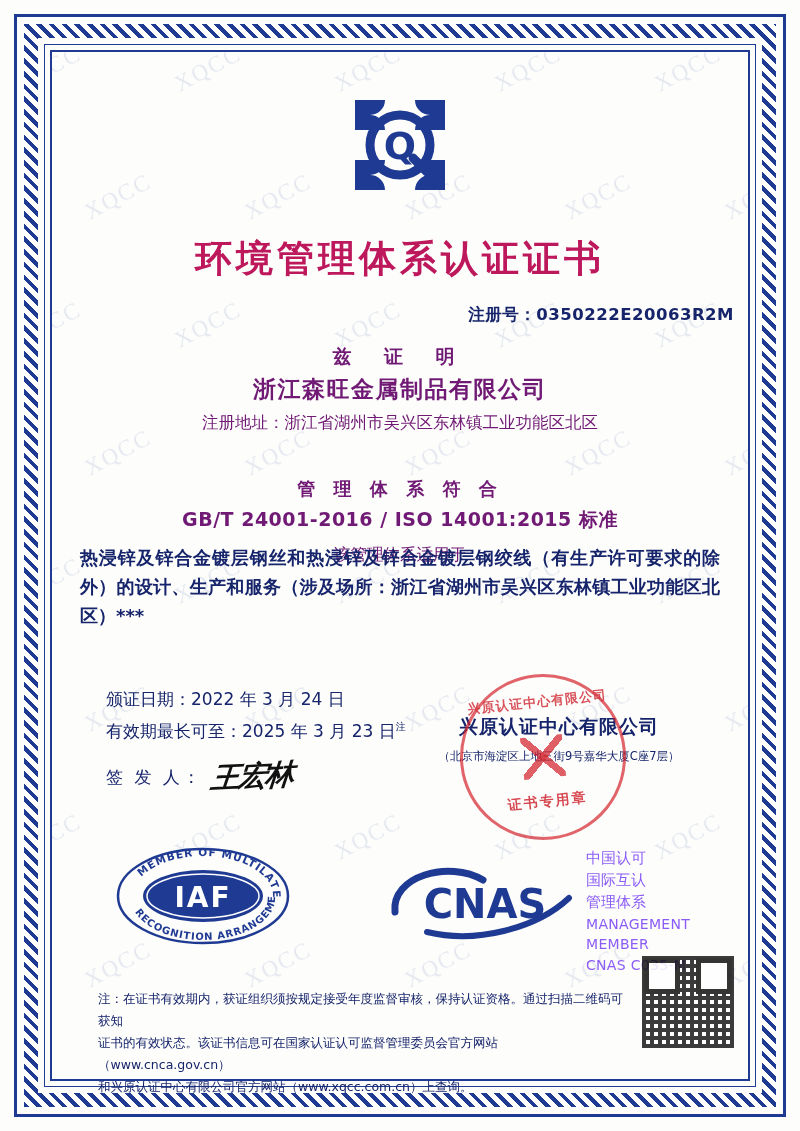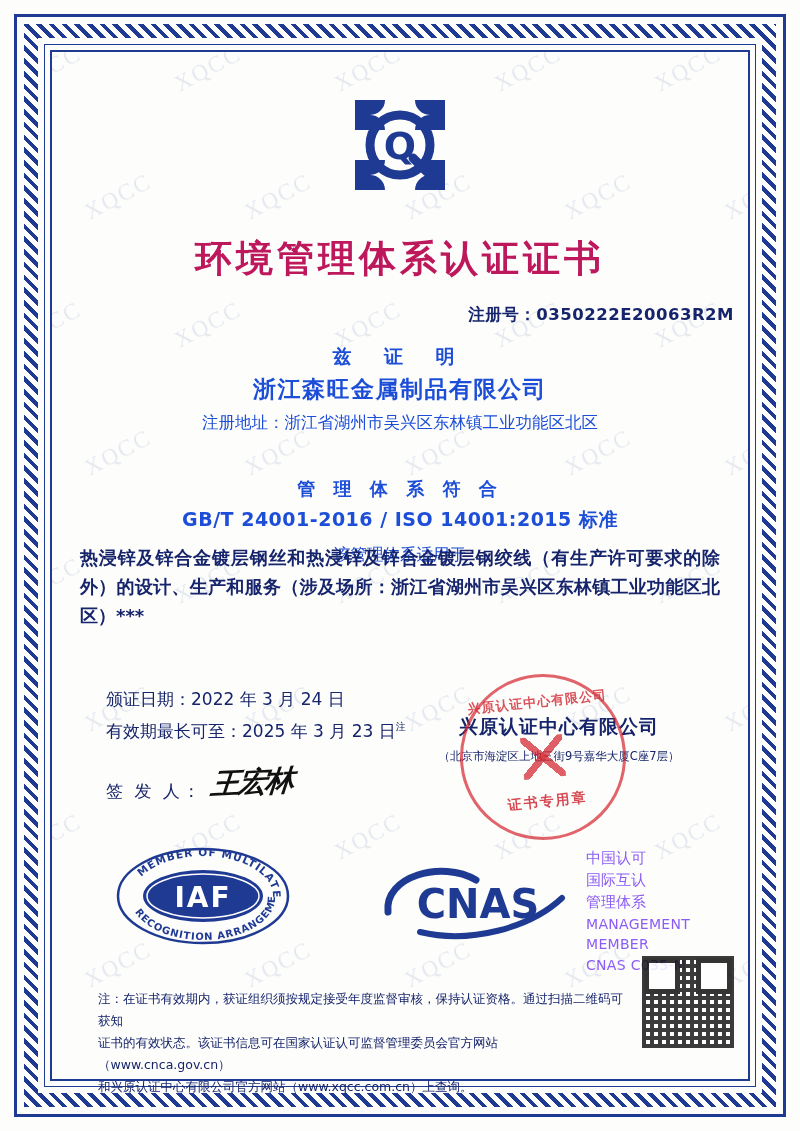--- a/index.html
+++ b/index.html
@@ -106,21 +106,21 @@
     font-weight: bold;
     font-family: "DejaVu Sans", sans-serif;
     color: #16246b;
     letter-spacing: 0.5px;
   }
 
   .block {
     position: absolute;
     left: 0; right: 0;
     text-align: center;
-    color: #1d4ed8;
+    color: #701a75;
   }
   .hereby {
     top: 288px;
     font-size: 19px;
     font-weight: bold;
     letter-spacing: 13px;
     font-family: "DejaVu Sans", sans-serif;
   }
   .company {
     top: 318px;
@@ -184,22 +184,22 @@
     font-size: 17px;
     margin-bottom: 9px;
     white-space: nowrap;
   }
   .sup {
     font-size: 10px;
     vertical-align: super;
   }
   .sign-row {
     display: flex;
-    align-items: flex-end;
-    margin-top: 20px;
+    align-items: center;
+    margin-top: 14px;
   }
   .sign-label {
     font-size: 17px;
     letter-spacing: 3px;
     white-space: nowrap;
   }
   .signature {
     margin-left: 8px;
     font-family: "Liberation Serif", serif;
     font-size: 29px;
@@ -286,21 +286,21 @@
   }
   .iaf {
     position: absolute;
     left: 30px;
     top: 0;
     width: 175px;
     height: 100px;
   }
   .cnas {
     position: absolute;
-    left: 294px;
+    left: 301px;
     top: 12px;
     width: 190px;
     height: 82px;
   }
   .accred-text {
     position: absolute;
     left: 500px;
     top: 2px;
     font-size: 15px;
     line-height: 1.46;

